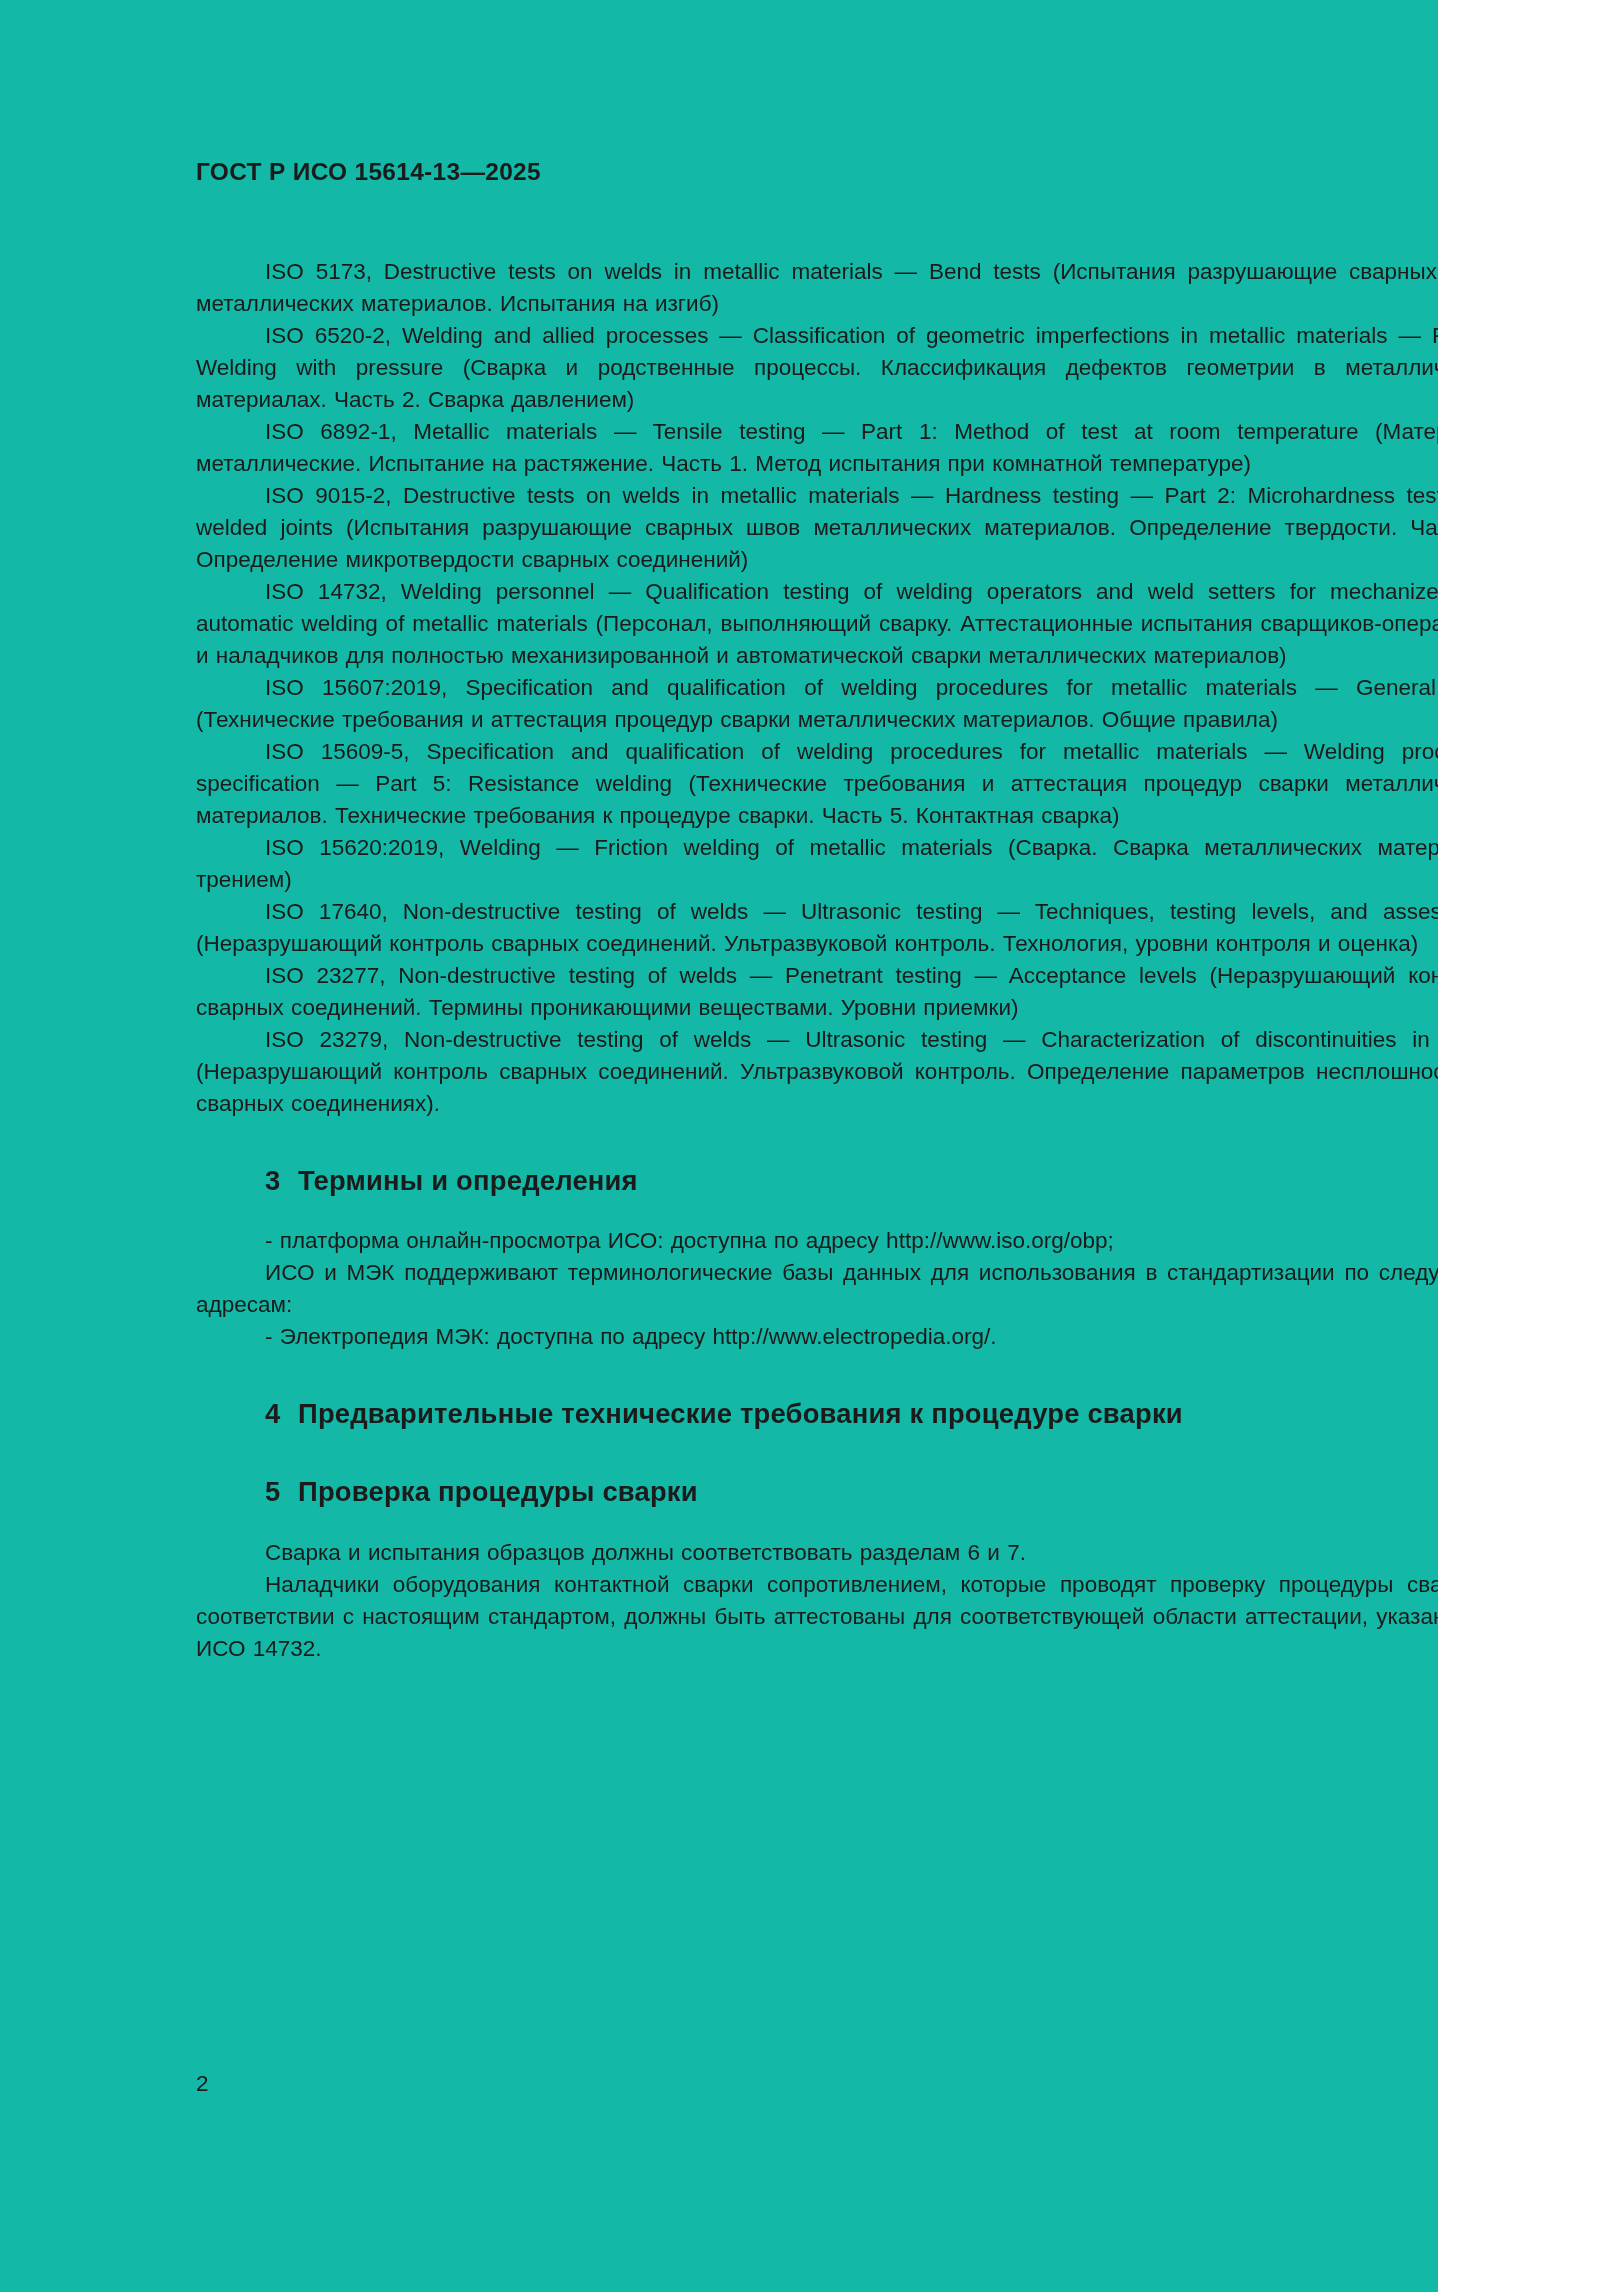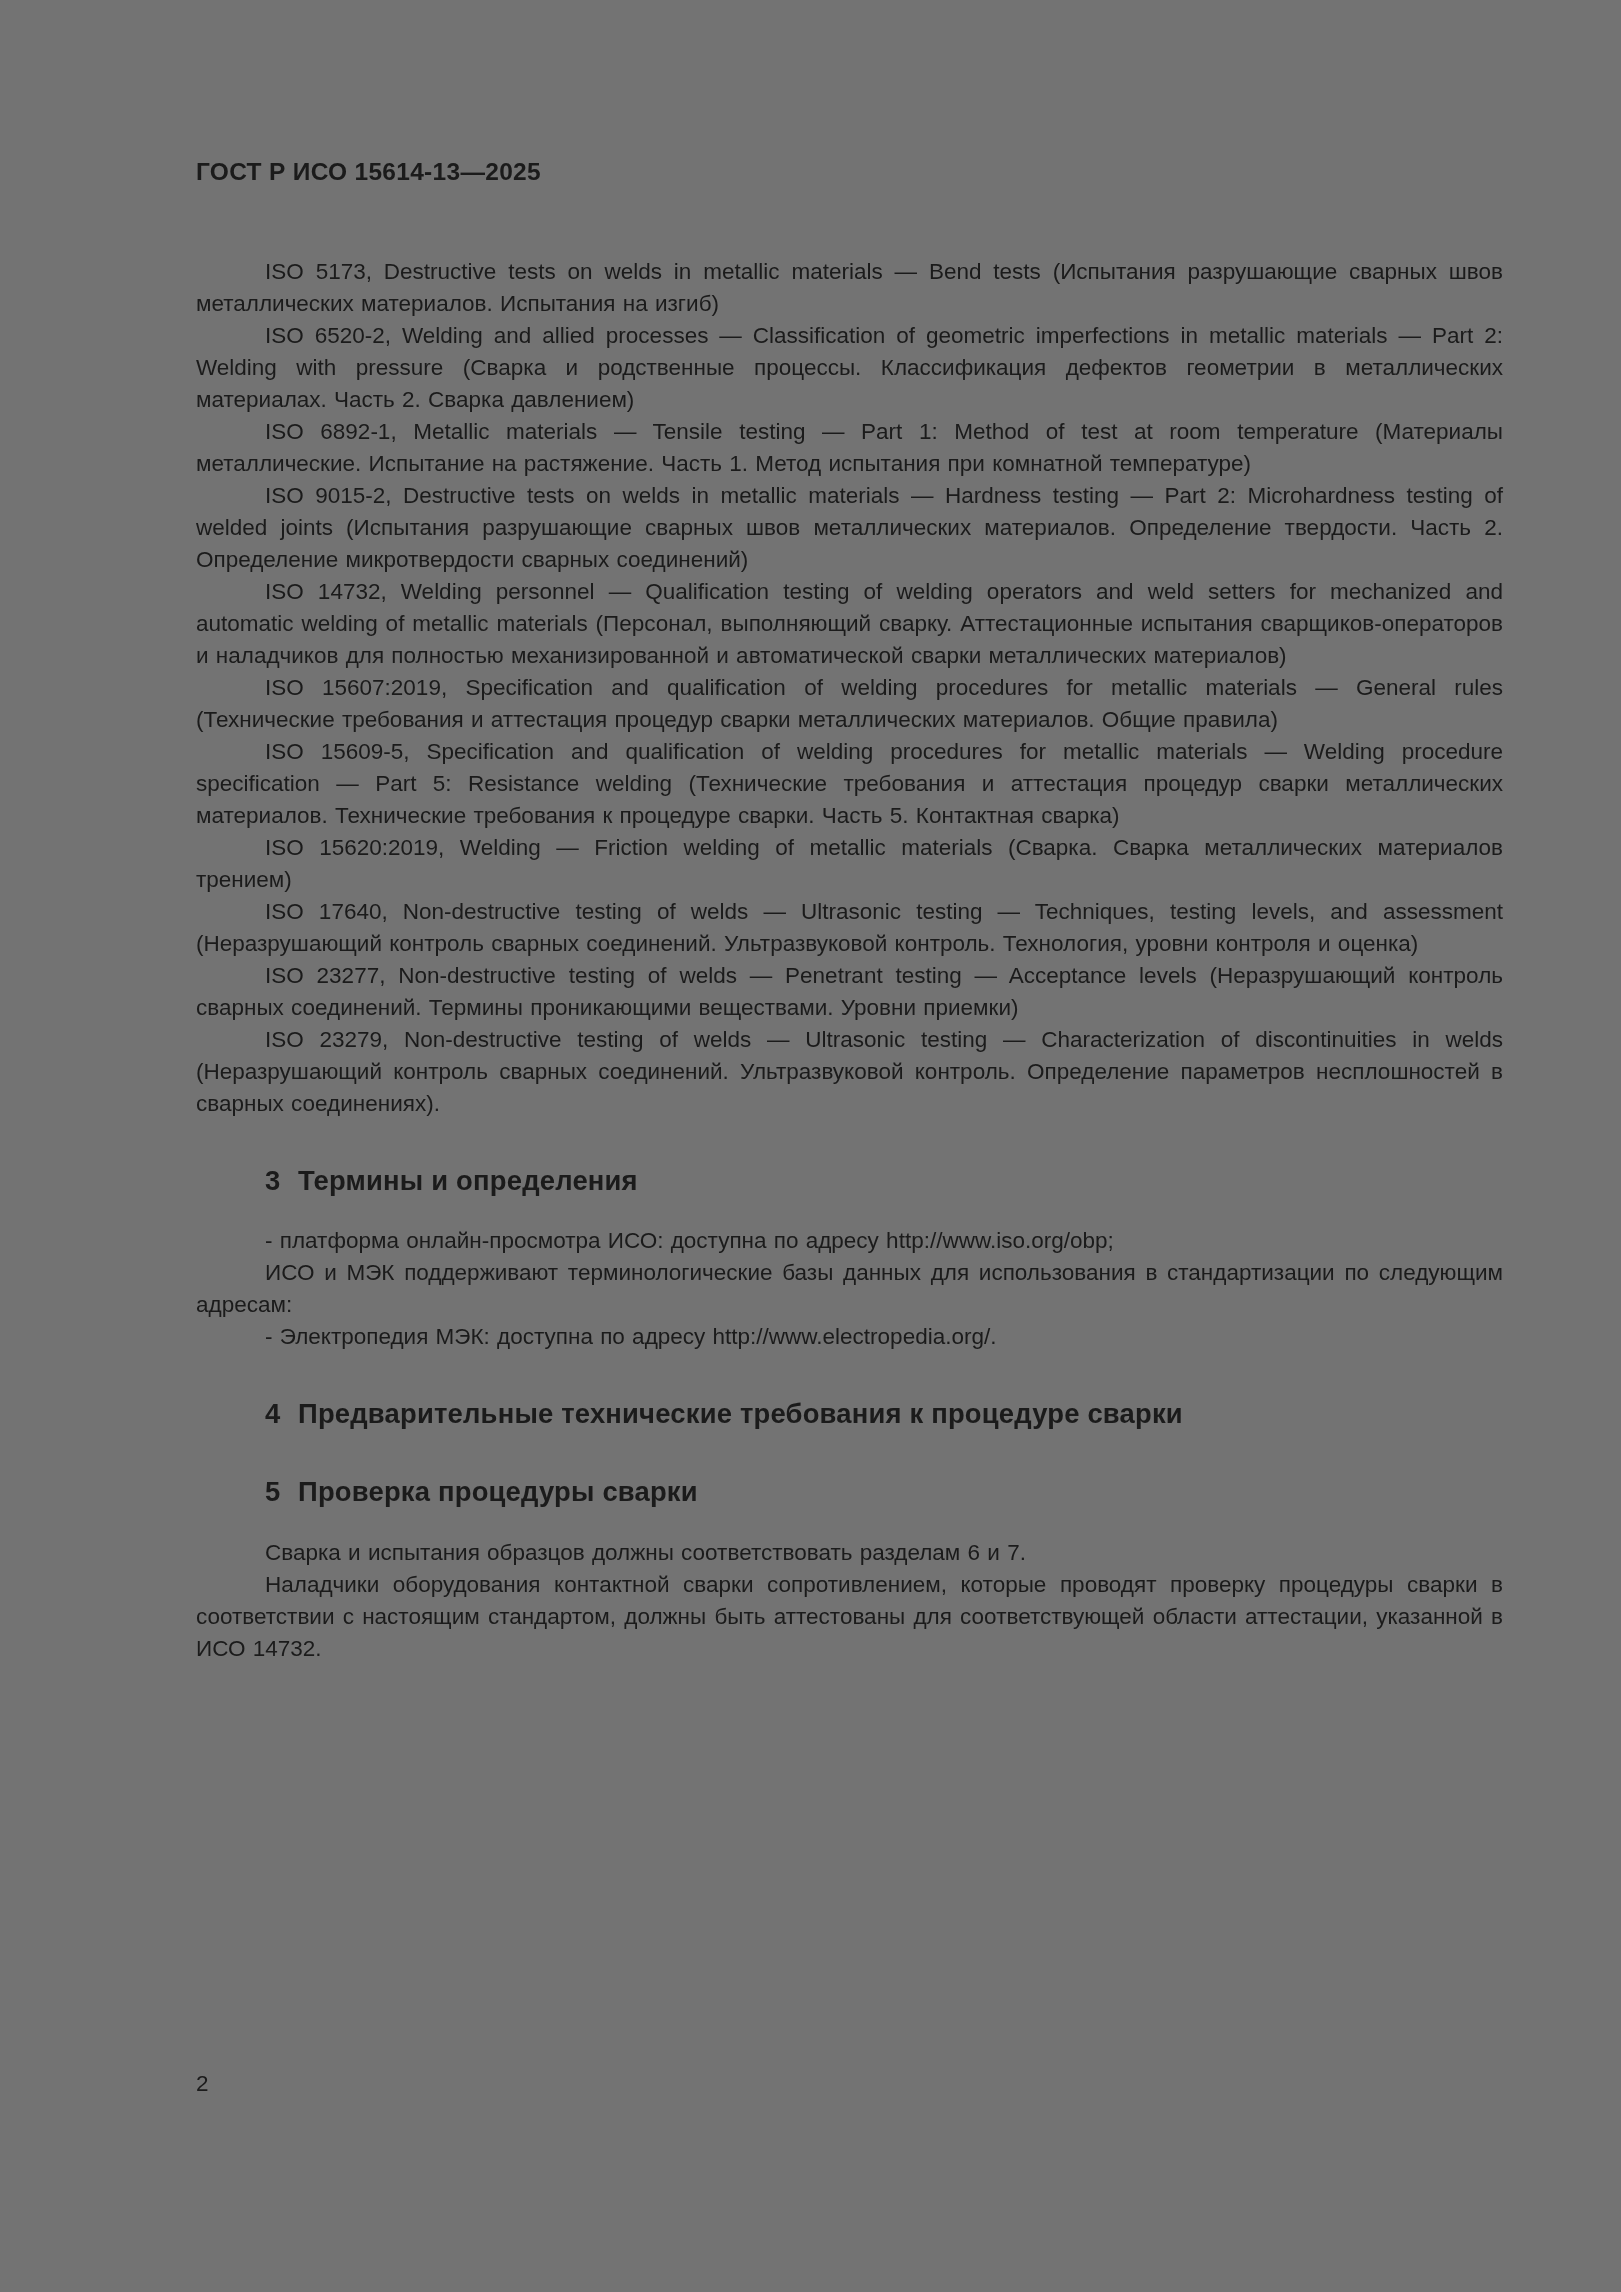--- a/index.html
+++ b/index.html
@@ -8,23 +8,23 @@
     background: #ffffff;
   }
   body {
     width: 1621px;
     height: 2293px;
     font-family: "Liberation Sans", sans-serif;
     color: #1b1b1b;
   }
   .page {
     position: relative;
-    width: 1621px;
+    width: 1438px;
     height: 2293px;
-    background: #737373;
+    background: #14b8a6;
     overflow: hidden;
   }
   .content {
     position: absolute;
     left: 196px;
     top: 0;
     width: 1307px;
   }
   .doc-header {
     margin-top: 157px;

